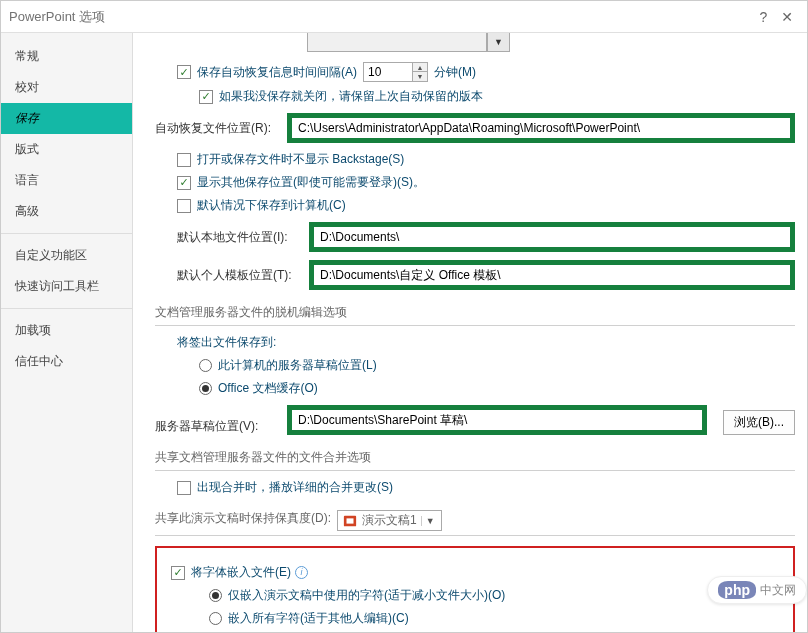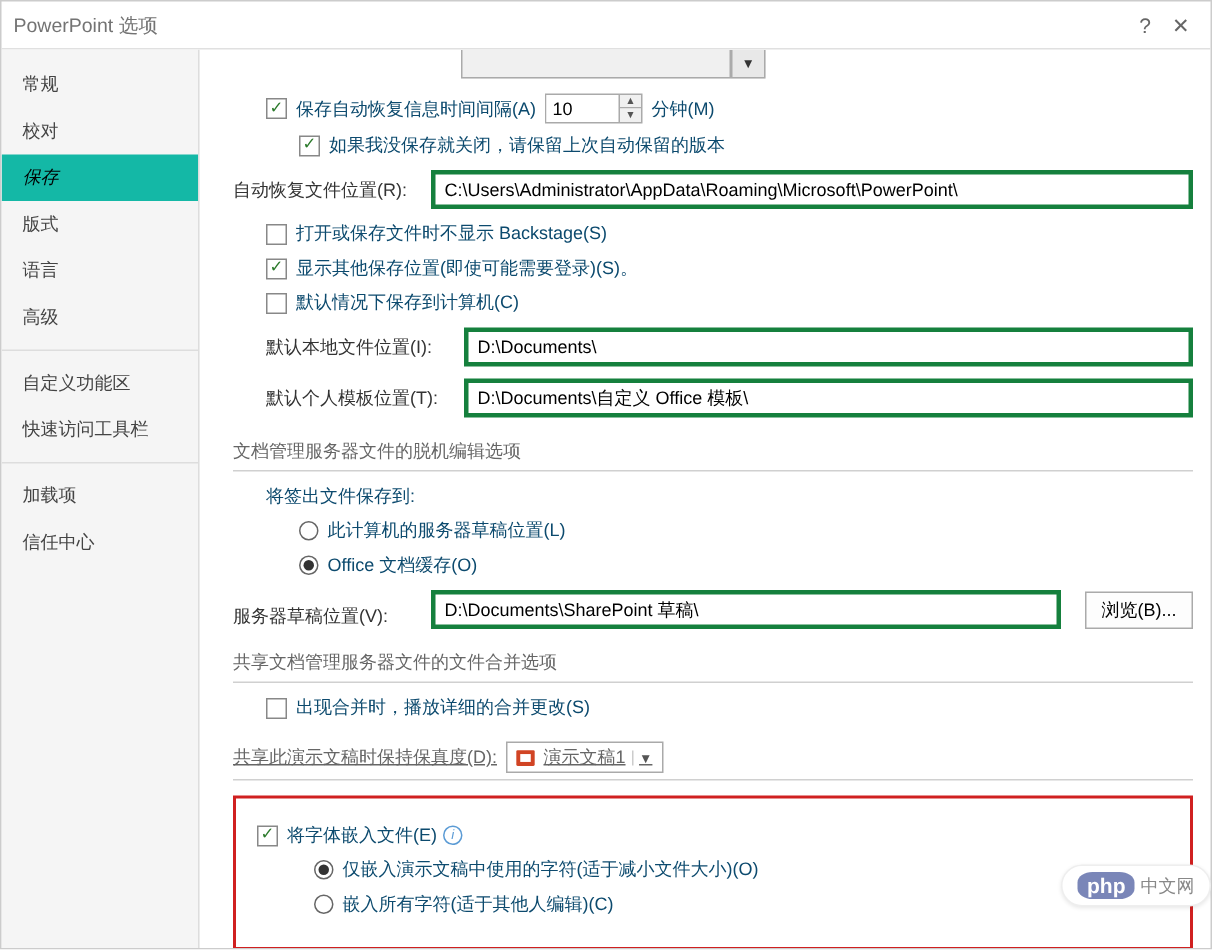--- a/index.html
+++ b/index.html
@@ -22,21 +22,21 @@
     .checkbox { width: 14px; height: 14px; border: 1px solid #888; margin-right: 6px; display: inline-flex; align-items: center; justify-content: center; background: #fff; cursor: pointer; flex-shrink: 0; }
     .checkbox.checked::after { content: "✓"; font-size: 11px; color: #2b7a2b; line-height: 1; }
     .radio { width: 13px; height: 13px; border: 1px solid #666; border-radius: 50%; margin-right: 6px; display: inline-flex; align-items: center; justify-content: center; background: #fff; cursor: pointer; flex-shrink: 0; }
     .radio.checked::after { content: ""; width: 7px; height: 7px; border-radius: 50%; background: #333; }
     .label { color: #0c4a6e; }
     .spinner { display: inline-flex; align-items: center; border: 1px solid #aaa; background: #fff; margin: 0 6px; }
     .spinner input { width: 48px; border: none; padding: 2px 4px; font-size: 12px; outline: none; }
     .spinner .arrows { display: flex; flex-direction: column; border-left: 1px solid #aaa; }
     .spinner .arrow { width: 14px; height: 9px; font-size: 7px; display: flex; align-items: center; justify-content: center; cursor: pointer; color: #555; background: #f0f0f0; }
     .spinner .arrow:first-child { border-bottom: 1px solid #aaa; }
-    .text-input { border: 3px solid #15803d; background: #fff; padding: 3px 6px; font-size: 12px; font-family: inherit; }
+    .text-input { border: 5px solid #15803d; background: #fff; padding: 3px 6px; font-size: 12px; font-family: inherit; }
     .field-row { display: flex; align-items: center; margin: 8px 0; }
     .field-label { width: 132px; flex-shrink: 0; text-align: left; }
     .field-input { flex: 1; }
     .section-header { color: #666; margin: 14px 0 8px 0; padding-bottom: 4px; border-bottom: 1px solid #d0d0d0; font-size: 12px; }
     .btn { border: 1px solid #aaa; background: #fdfdfd; padding: 3px 10px; cursor: pointer; margin-left: 16px; font-size: 12px; }
     .dropdown { display: inline-flex; align-items: center; border: 1px solid #aaa; background: #fff; padding: 1px 2px 1px 4px; margin-left: 6px; }
     .dropdown .dd-icon { width: 16px; height: 14px; margin-right: 4px; display: inline-flex; align-items: center; justify-content: center; }
     .dropdown .dd-label { padding-right: 4px; }
     .dropdown .dd-arrow { border-left: 1px solid #ccc; padding: 0 4px; font-size: 9px; color: #555; }
     .info-icon { display: inline-block; width: 13px; height: 13px; border: 1px solid #5b9bd5; border-radius: 50%; color: #5b9bd5; font-size: 9px; text-align: center; line-height: 11px; margin-left: 4px; font-style: italic; }
@@ -151,21 +151,21 @@
         <button class="btn">浏览(B)...</button>
       </div>
 
       <div class="section-header">共享文档管理服务器文件的文件合并选项</div>
 
       <div class="row indent1">
         <span class="checkbox"></span>
         <span class="label">出现合并时，播放详细的合并更改(S)</span>
       </div>
 
-      <div class="section-header" style="display:flex; align-items:center;text-decoration:underline;">
+      <div class="section-header" style="display:flex; ">
         <span>共享此演示文稿时保持保真度(D):</span>
         <span class="dropdown">
           <span class="dd-icon">
             <svg class="pp-icon" viewBox="0 0 16 16">
                 <rect x="1" y="2" width="14" height="12" rx="1" fill="#d14424"></rect>
                 <rect x="4" y="5" width="8" height="6" fill="#fff"></rect>
               </svg>
           </span>
           <span class="dd-label">演示文稿1</span>
           <span class="dd-arrow">▼</span>

